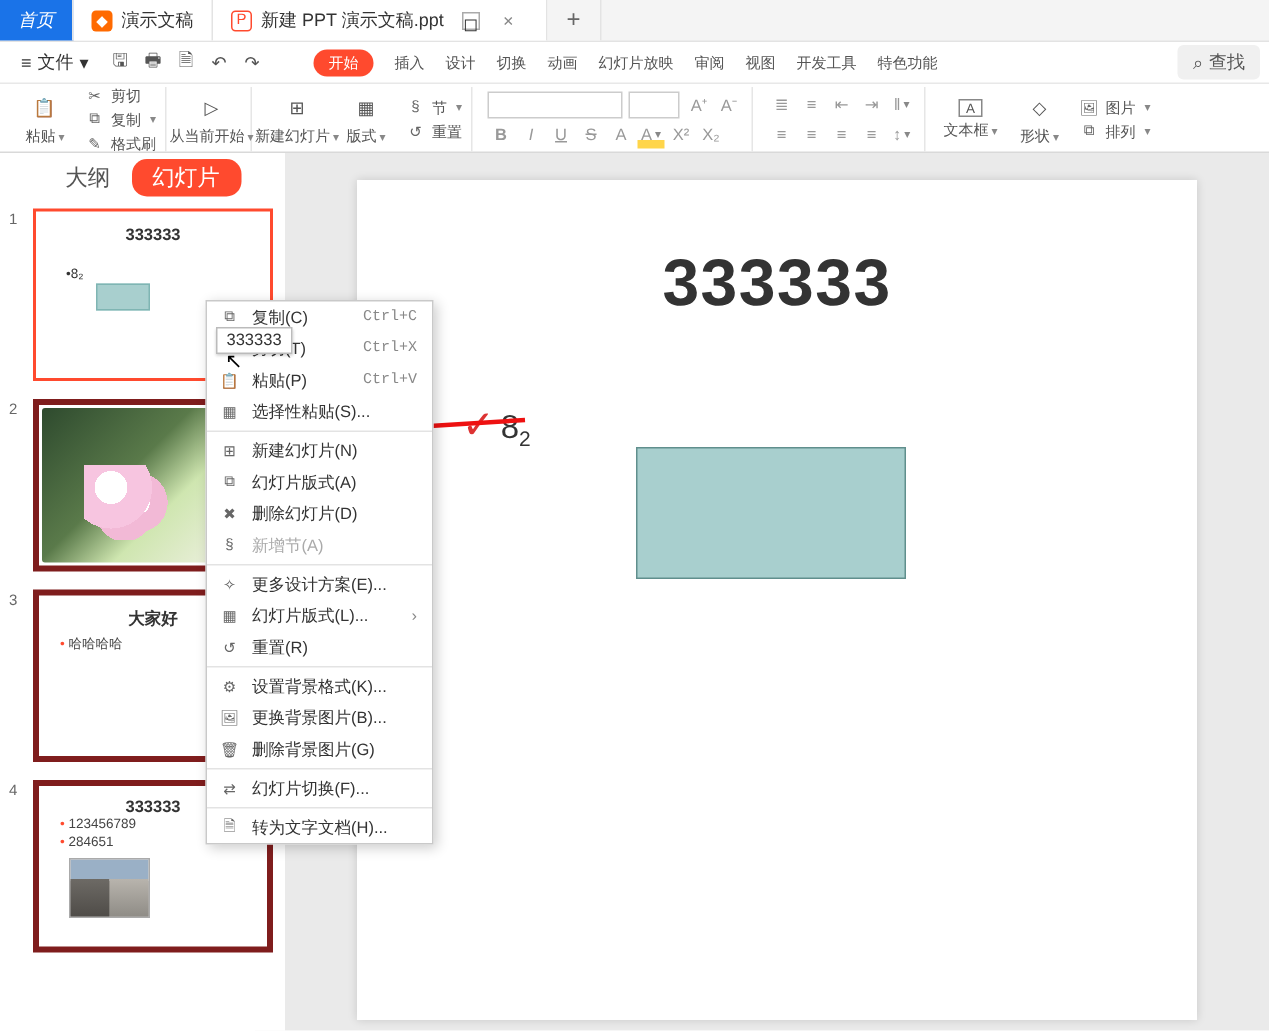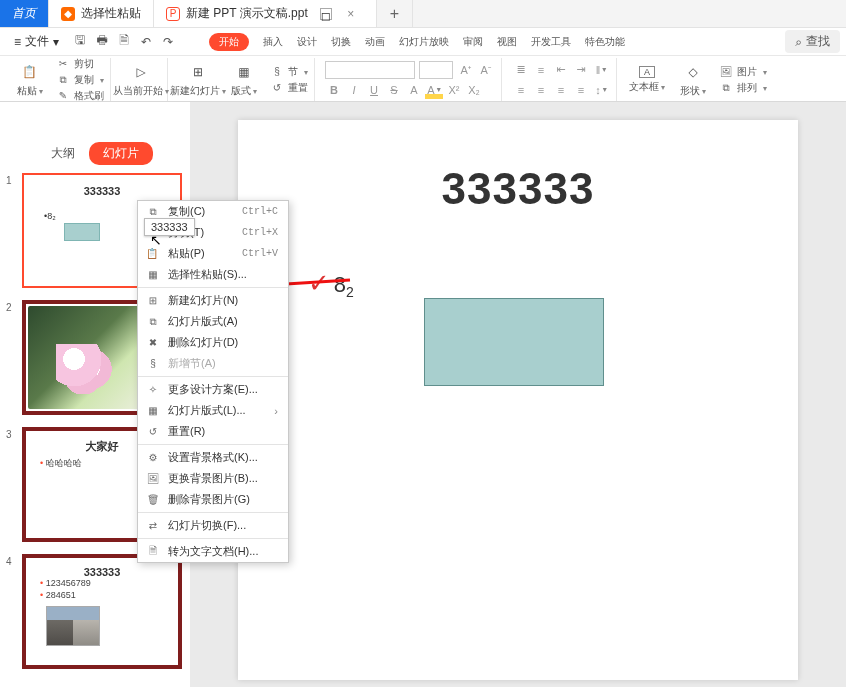--- a/index.html
+++ b/index.html
@@ -41,21 +41,21 @@
   .btnrow { display:flex; gap:2px; }
   .btnrow .b { width:18px; height:18px; display:flex; align-items:center; justify-content:center; color:#999; font-size:11px; cursor:pointer;}
   .caret::after { content:"▾"; font-size:8px; margin-left:2px; color:#888;}
 
   
   .workspace { display: flex; height: calc(687px - 28px - 28px - 46px); background: #eaeaea; }
 
   
   .sidebar { width: 190px; background: #fff; display: flex; flex-direction: column; }
   .side-tabs { display: flex; justify-content: center; gap: 0; padding: 4px 0; }
-  .side-tab { padding: 3px 14px; font-size: 12px; color: #555; cursor: pointer; margin-top: 36px; }
+  .side-tab { padding: 3px 14px; font-size: 15px; color: #555; cursor: pointer; }
   .side-tab.active { background: #ff4a2e; color: #fff; border-radius: 10px; }
 
   .thumbs { flex: 1; overflow: auto; padding: 4px 6px; background:#fff;}
   .thumb-row { display: flex; gap: 6px; margin-bottom: 12px; }
   .thumb-num { width: 10px; font-size: 10px; color: #666; padding-top: 2px; }
   .thumb { width: 160px; height: 115px; background: #fff; border: 4px solid #7f1d1d; position: relative; }
   .thumb.sel { border: 2px solid #ff4a2e; }
   .thumb .t-title { position:absolute; top:10px; left:50%; transform:translateX(-50%); font-size:11px; font-weight:bold;}
   .thumb .t-8 { position:absolute; top:36px; left:20px; font-size:9px;}
   .thumb .t-rect { position:absolute; top:48px; left:40px; width:36px; height:18px; background:#a8cfce; border:1px solid #7fb5b3;}
@@ -106,21 +106,21 @@
 </style>
 </head>
 <body>
 
 <div class="tabbar">
   <div class="tab home">
     <span>首页</span>
   </div>
   <div class="tab">
     <span class="ico ico-orange">◆</span>
-    <span>选择性粘贴</span>
+    <span>演示文稿</span>
   </div>
   <div class="tab">
     <span class="ico ico-red">P</span>
     <span>新建 PPT 演示文稿.ppt</span>
     <span class="sq">◻</span>
     <span class="close">×</span>
   </div>
   <div class="tab plus">
     <span>+</span>
   </div>

